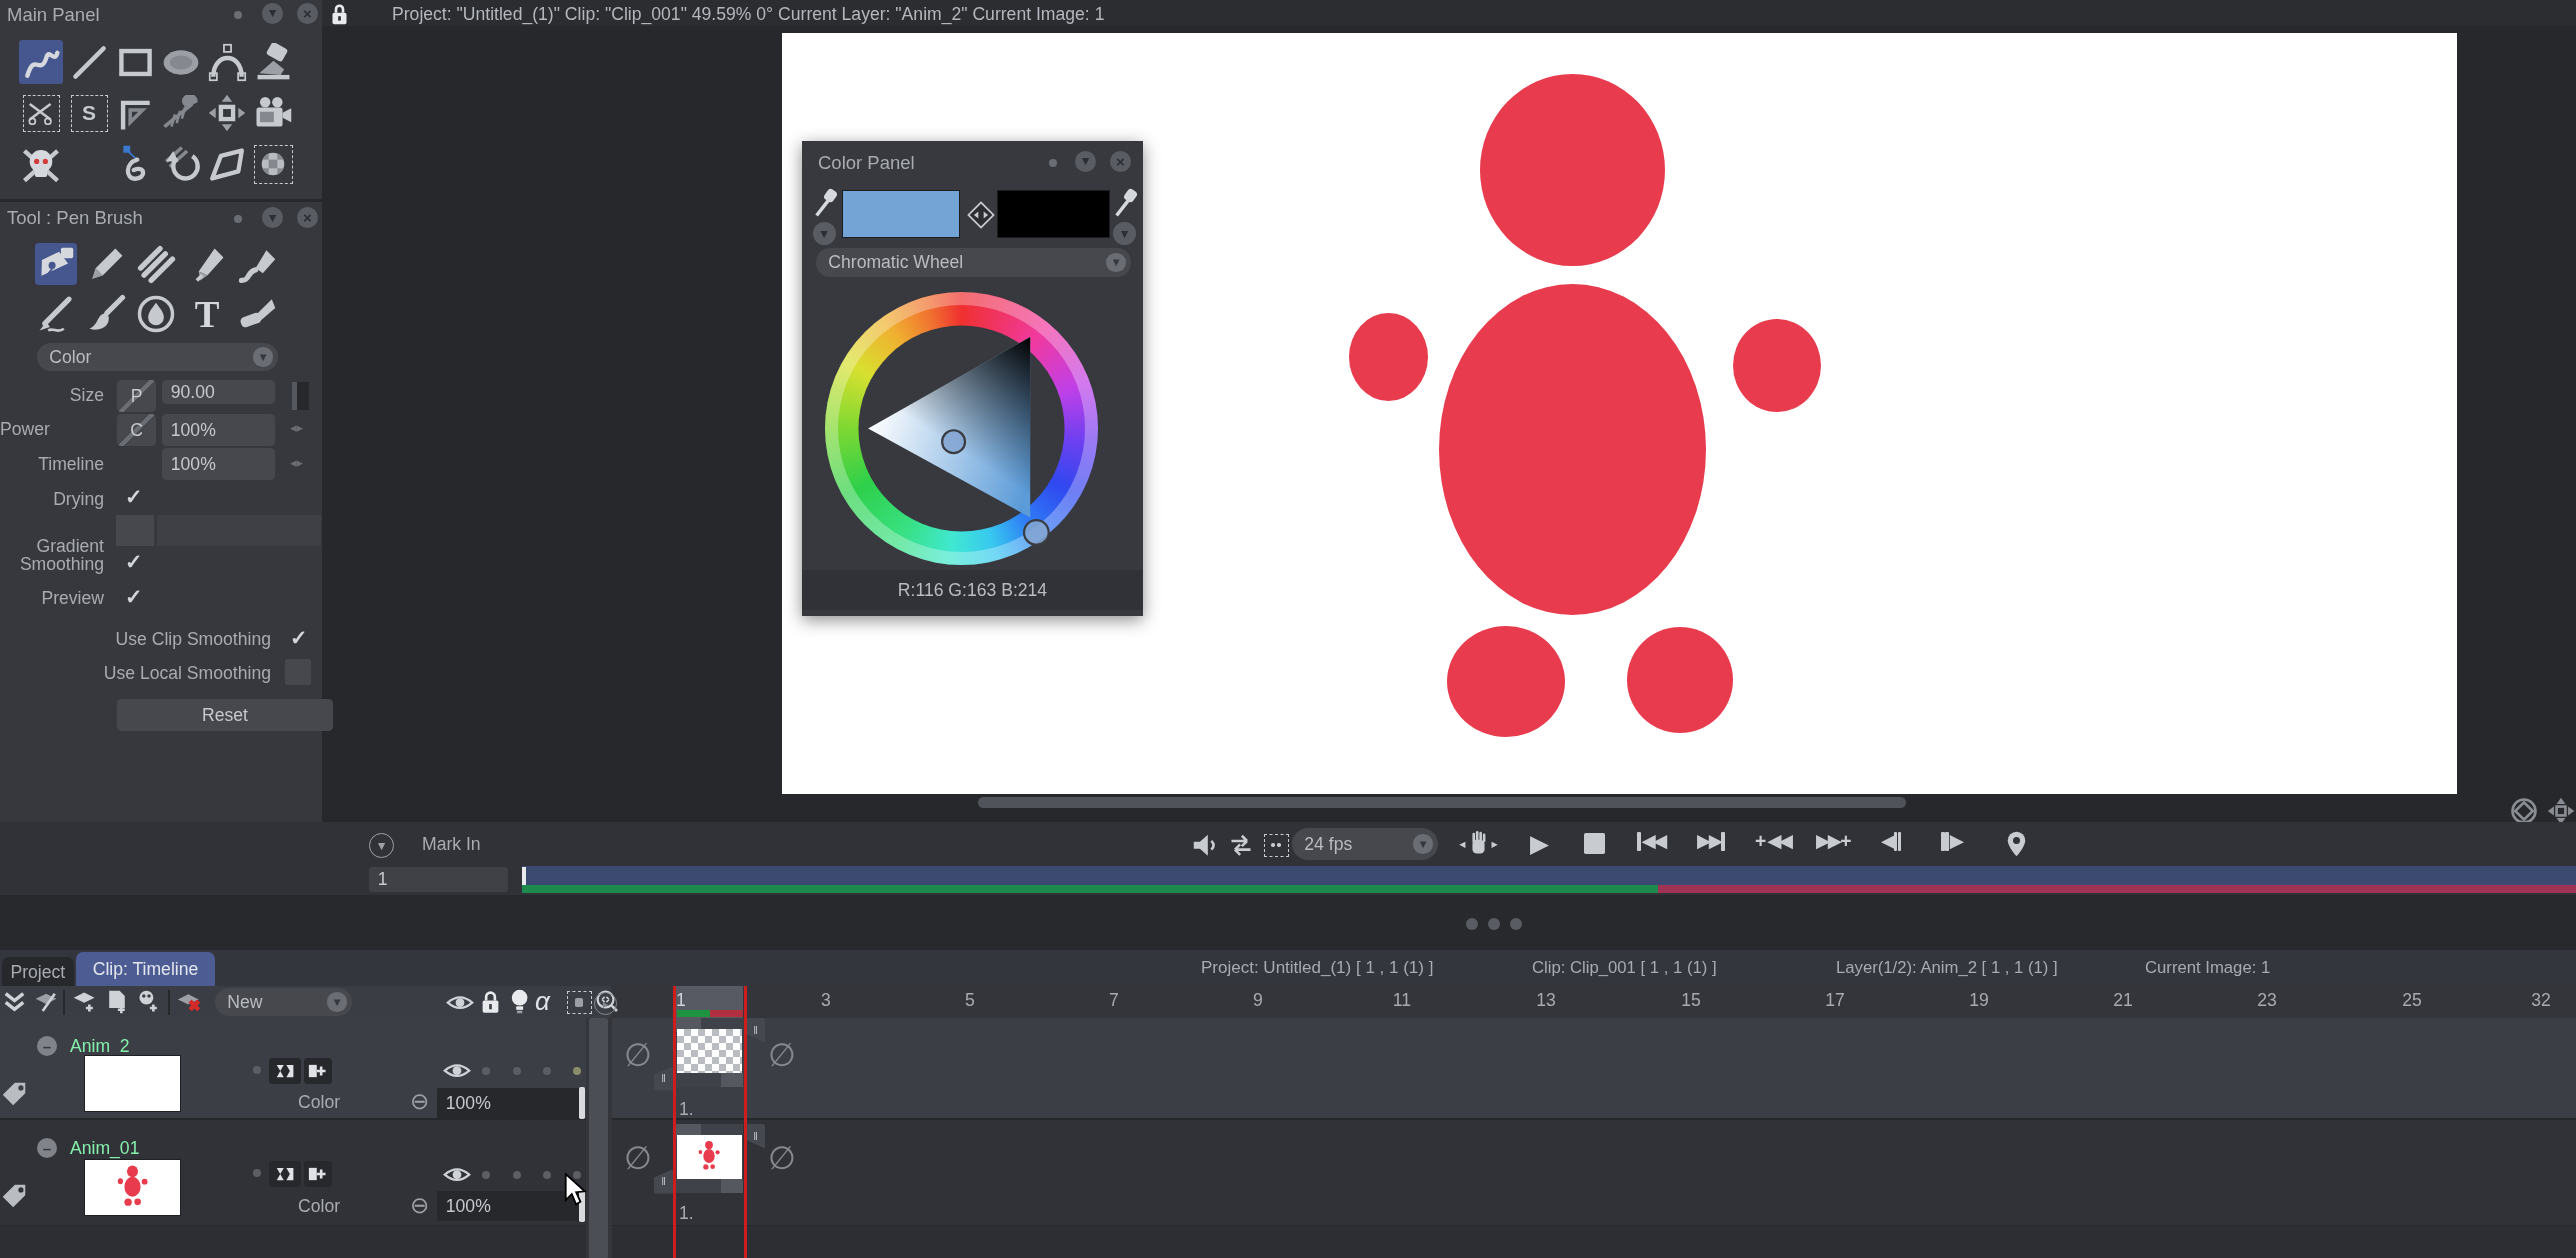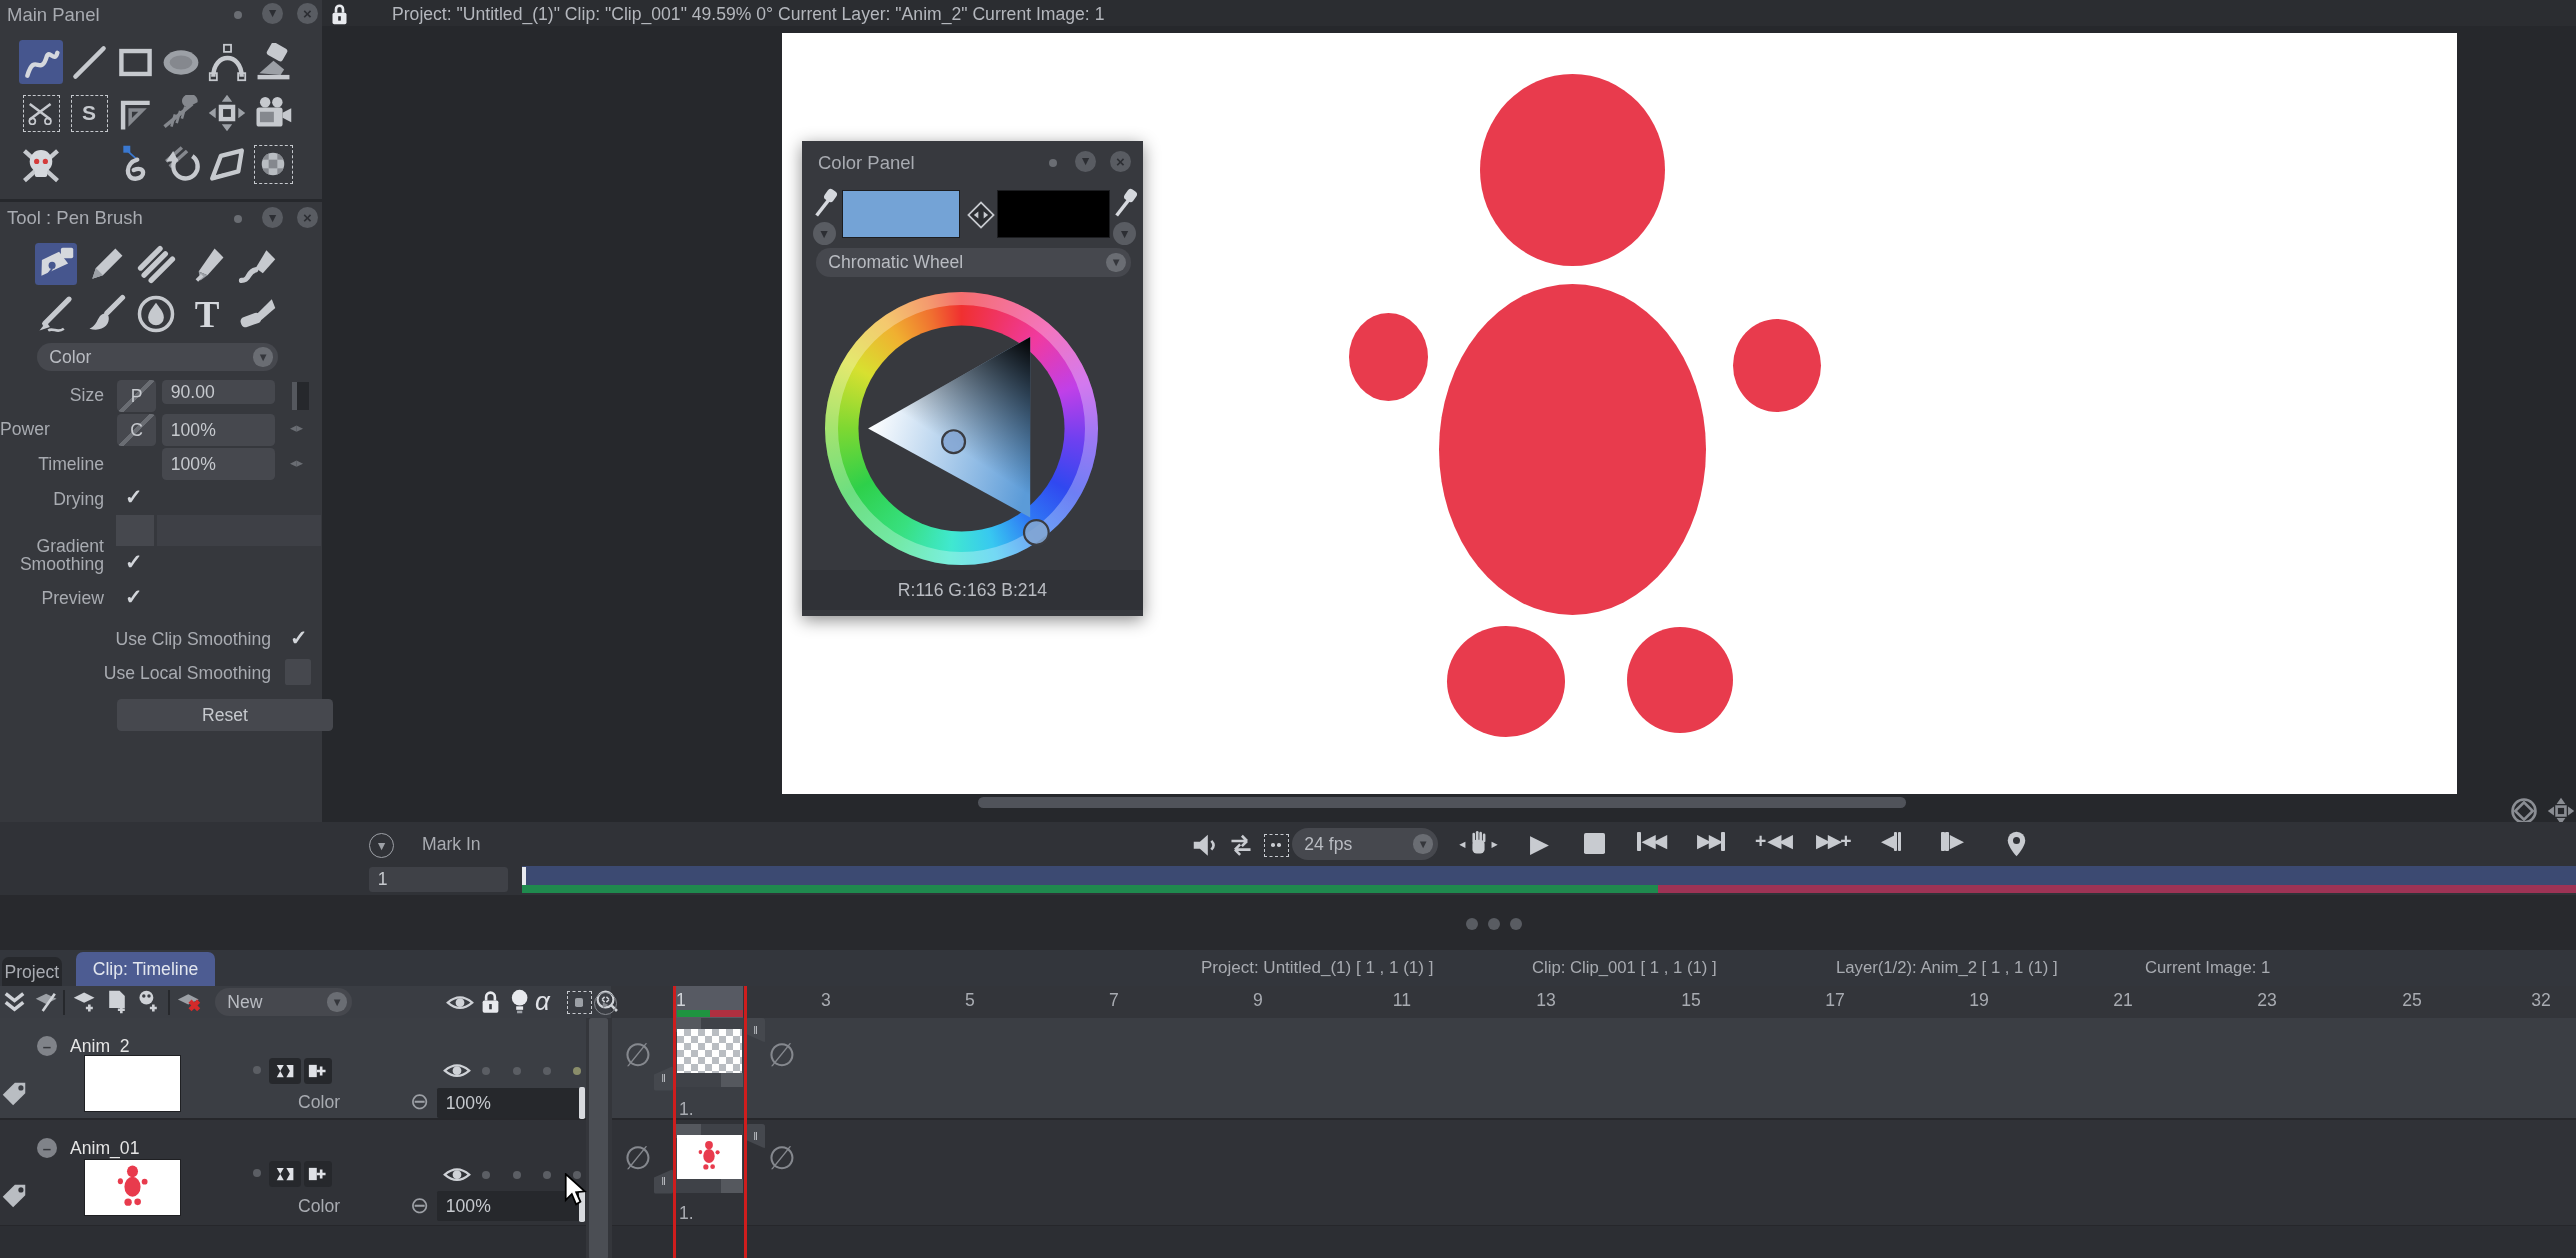--- a/index.html
+++ b/index.html
@@ -1,19 +1,19 @@
 <!DOCTYPE html>
 <html style="font-size:14px"><head>
 <meta charset="utf-8">
 <style>
   html,body{margin:0;padding:0;background:#26282c;width:2576px;height:1259px;overflow:hidden;
     font-family:"Liberation Sans",sans-serif;-webkit-font-smoothing:antialiased;}
   .abs{position:absolute;}
   .txt{color:#a8abb1;font-size:17.6px;white-space:nowrap;}
-  .bright{color:#e5e5e5;}
+  .bright{color:#86efac;}
   
   .pdot{width:8px;height:8px;border-radius:50%;background:#6a6d73;}
   .pbtn{width:21px;height:21px;border-radius:50%;background:#595c62;color:#2c2e33;
     display:flex;align-items:center;justify-content:center;font-size:12.3px;font-weight:bold;}
   .field{background:#46484e;border-radius:4.4px;color:#c6c9ce;font-size:17.6px;
     display:flex;align-items:center;padding-left:8.8px;box-sizing:border-box;}
   .select{background:#46484e;border-radius:14px;color:#b9bcc2;font-size:17.6px;
     display:flex;align-items:center;justify-content:space-between;padding:0 5.3px 0 12.3px;box-sizing:border-box;}
   .selarrow{width:19.3px;height:19.3px;border-radius:50%;background:#6a6d73;color:#35373c;
     display:flex;align-items:center;justify-content:center;font-size:11.4px;}
@@ -463,21 +463,21 @@
 <div class="abs" style="left:522px;top:885px;width:1136px;height:8px;background:#1f8a4e;"></div>
 <div class="abs" style="left:1658px;top:885px;width:918px;height:8px;background:#9e3355;"></div>
 
 <div class="abs" style="left:0;top:895px;width:2576px;height:55px;background:#28292d;">
   <span class="abs" style="left:1466px;top:23px;width:12.3px;height:12.3px;border-radius:50%;background:#595c62;"></span>
   <span class="abs" style="left:1488px;top:23px;width:12.3px;height:12.3px;border-radius:50%;background:#595c62;"></span>
   <span class="abs" style="left:1510px;top:23px;width:12.3px;height:12.3px;border-radius:50%;background:#595c62;"></span>
 </div>
 
 <div class="abs" style="left:0;top:950px;width:2576px;height:37px;background:#33363c;"></div>
-<div class="abs ico" style="left:1.8px;top:957px;width:60px;height:30px;background:#26282c;border-radius:7px 7px 0 0;">
+<div class="abs ico" style="left:1.8px;top:957px;width:72px;height:30px;background:#26282c;border-radius:7px 7px 0 0;">
   <span class="txt">Project</span>
 </div>
 <div class="abs ico" style="left:76px;top:952px;width:139px;height:34px;background:#4d5c92;border-radius:7px 7px 0 0;">
   <span class="txt" style="color:#e2e6ee;">Clip: Timeline</span>
 </div>
 <div class="abs txt" style="left:1201px;top:958px;font-size:17px;">Project: Untitled_(1) [ 1 , 1  (1) ]</div>
 <div class="abs txt" style="left:1532px;top:958px;font-size:16.7px;">Clip: Clip_001 [ 1 , 1  (1) ]</div>
 <div class="abs txt" style="left:1836px;top:958px;font-size:16.7px;">Layer(1/2): Anim_2 [ 1 , 1  (1) ]</div>
 <div class="abs txt" style="left:2145px;top:958px;font-size:16.7px;">Current Image: 1</div>
 

